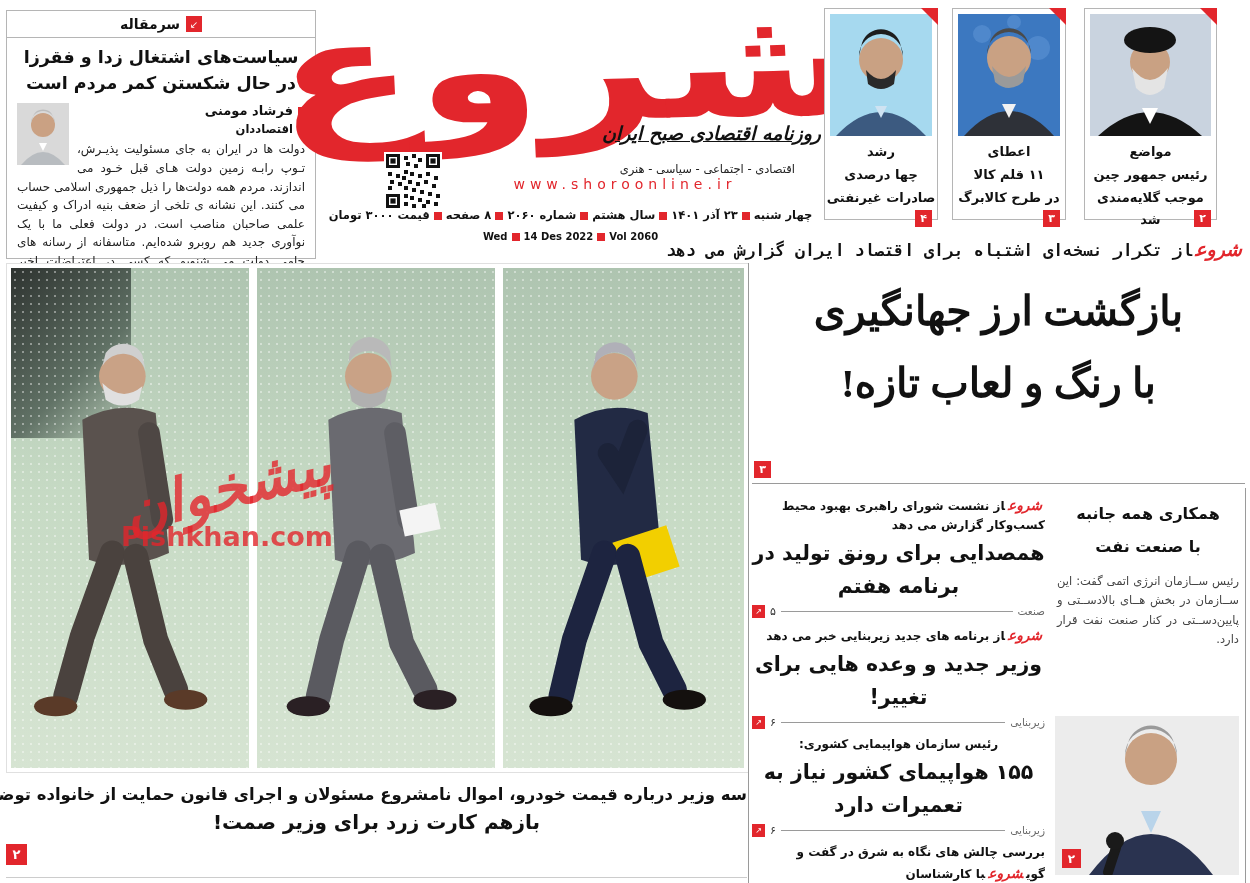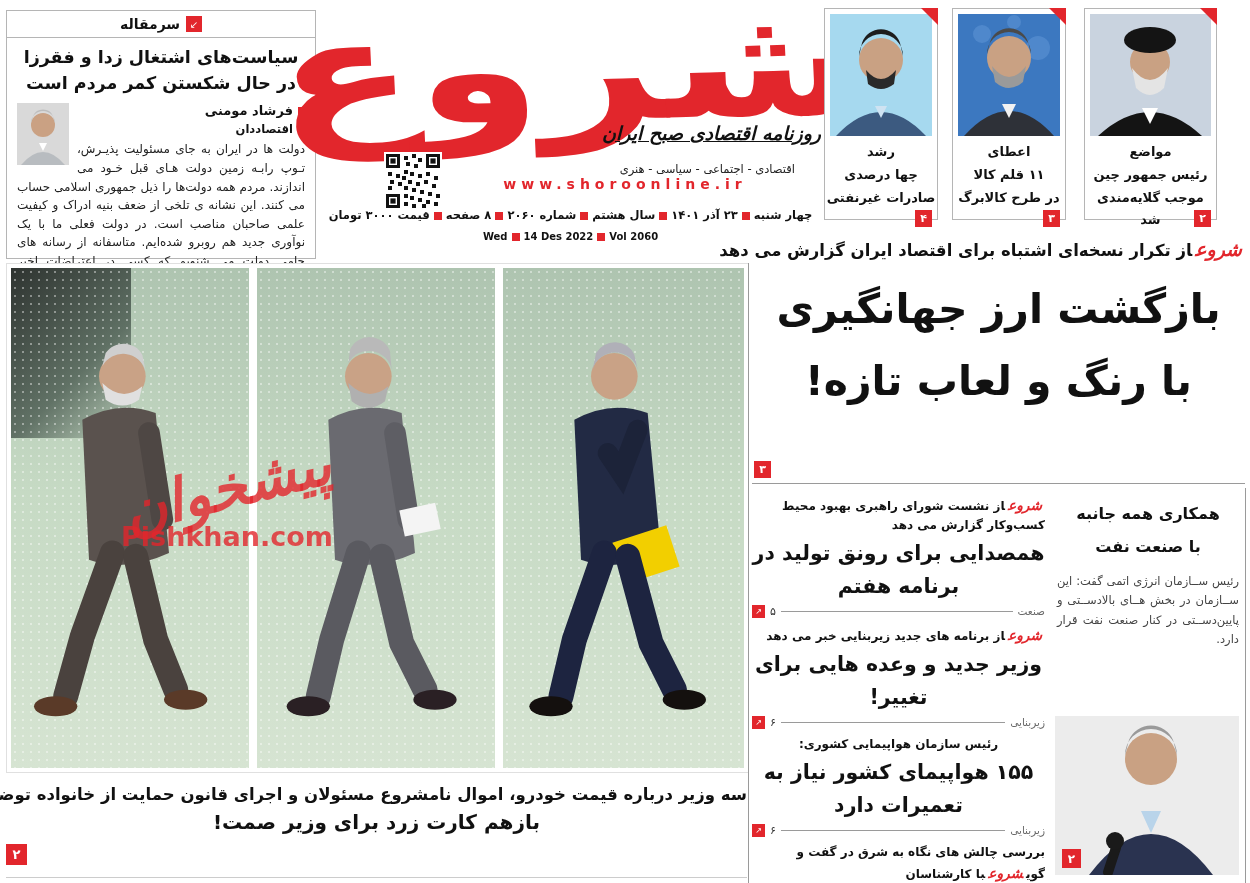--- a/index.html
+++ b/index.html
@@ -22,41 +22,41 @@
   .bullet{width:7px;height:7px;background:#e2262c;display:inline-block;flex:0 0 auto;}
   .ed-body{margin:2px 0 0;color:#222;}
   .ed-footer{margin:2px 10px;font-size:13.5px;font-weight:bold;text-align:left;}
 
   
   .masthead{left:318px;top:4px;width:505px;height:240px;}
   .logo-big{position:absolute;left:0;right:0;top:-18px;text-align:center;font-size:150px;font-weight:bold;
             color:#e2262c;transform:scaleX(1.35) rotate(-2deg);transform-origin:50% 50%;line-height:1.1;pointer-events:none;}
   .tagline{position:absolute;right:2px;top:118px;font-size:19px;font-weight:bold;font-style:italic;text-decoration:underline;}
   .mh-sections{position:absolute;right:28px;top:158px;font-size:11.5px;color:#222;}
-  .website{position:absolute;right:0;left:109px;top:172px;text-align:center;font-size:14px;font-weight:bold;
+  .website{position:absolute;right:0;left:109px;top:172px;text-align:center;font-size:14px;font-weight:normal;
            color:#e2262c;letter-spacing:5px;direction:ltr;}
   .qr{position:absolute;left:66px;top:148px;width:58px;height:58px;}
   .date-fa{position:absolute;left:0;right:0;bottom:22px;text-align:center;font-size:11.5px;font-weight:bold;white-space:nowrap;}
   .date-en{position:absolute;left:0;right:0;bottom:2px;text-align:center;font-size:10px;font-weight:bold;direction:ltr;}
   .sep-sq{display:inline-block;width:8px;height:8px;background:#e2262c;margin:0 4px;vertical-align:middle;}
 
   
   .pbox{top:8px;height:210px;border:1px solid #b5b5b5;background:#fff;}
   .pbox .corner{position:absolute;top:-1px;right:-1px;width:0;height:0;border-top:17px solid #e2262c;border-left:17px solid transparent;}
   .pbox-photo{margin:5px;height:122px;overflow:hidden;}
   .pbox-cap{text-align:center;font-size:13px;font-weight:bold;line-height:1.75;}
   .page-badge{position:absolute;width:17px;height:17px;background:#e2262c;color:#fff;font-size:11px;font-weight:bold;
               display:flex;align-items:center;justify-content:center;}
   .pbox .page-badge{bottom:-8px;right:5px;}
 
   
   .lead{left:752px;top:238px;width:493px;height:245px;border-bottom:1px solid #9a9a9a;}
-  .lead-kicker{text-align:left;font-size:16.5px;font-weight:bold;direction:rtl;text-align:center;white-space:nowrap;}
+  .lead-kicker{text-align:left;font-size:16.5px;font-weight:bold;direction:rtl;text-align:center;white-space:nowrap;font-family:Liberation Mono, monospace;}
   .mini-logo{color:#e2262c;font-weight:bold;font-style:italic;font-size:1.15em;padding:0 3px;}
-  .lead-headline{margin-top:14px;text-align:center;font-weight:900;font-size:41px;line-height:1.75;white-space:nowrap;}
+  .lead-headline{margin-top:14px;text-align:center;font-weight:900;font-size:41px;line-height:1.75;white-space:nowrap;font-family:Liberation Serif, serif;}
   .lead .page-badge{left:2px;bottom:5px;}
 
   
   .mid{left:752px;top:488px;width:293px;}
   .story-kicker{font-size:12px;font-weight:bold;line-height:1.6;margin-top:6px;}
   .k-right{text-align:right;}
   .k-center{text-align:center;}
   .story-headline{font-size:20.5px;font-weight:800;text-align:center;line-height:1.6;margin:2px 0 2px;}
   .sec-row{display:flex;align-items:center;gap:5px;margin:1px 0 2px;}
   .sec-label{font-size:10.5px;color:#6a6a6a;}

